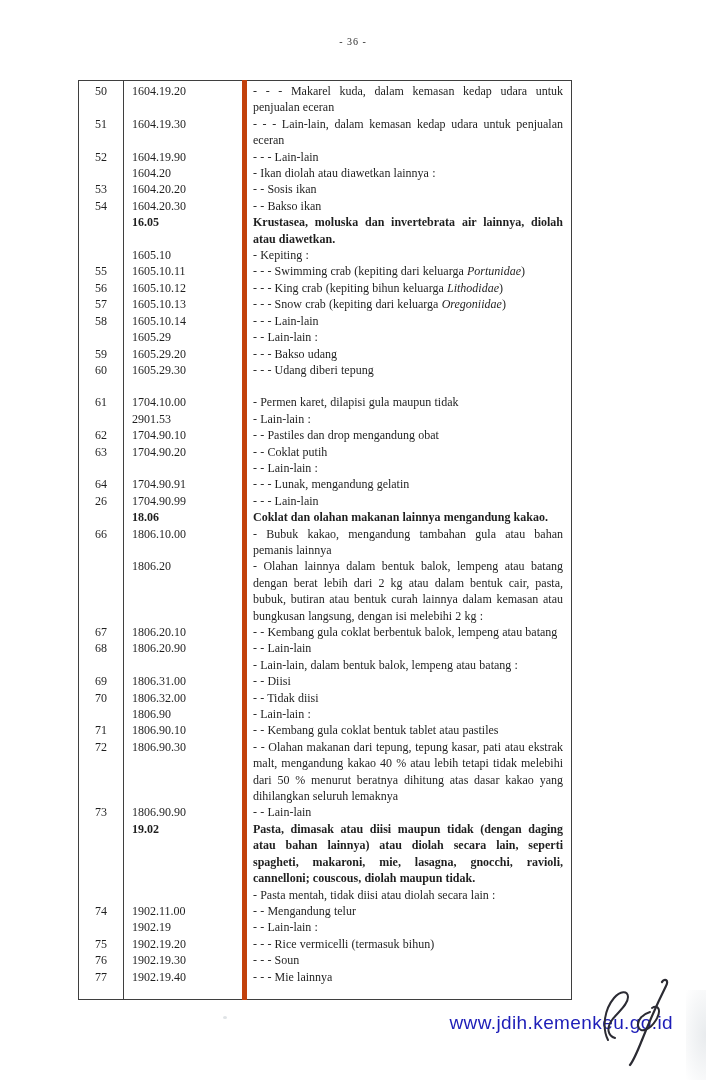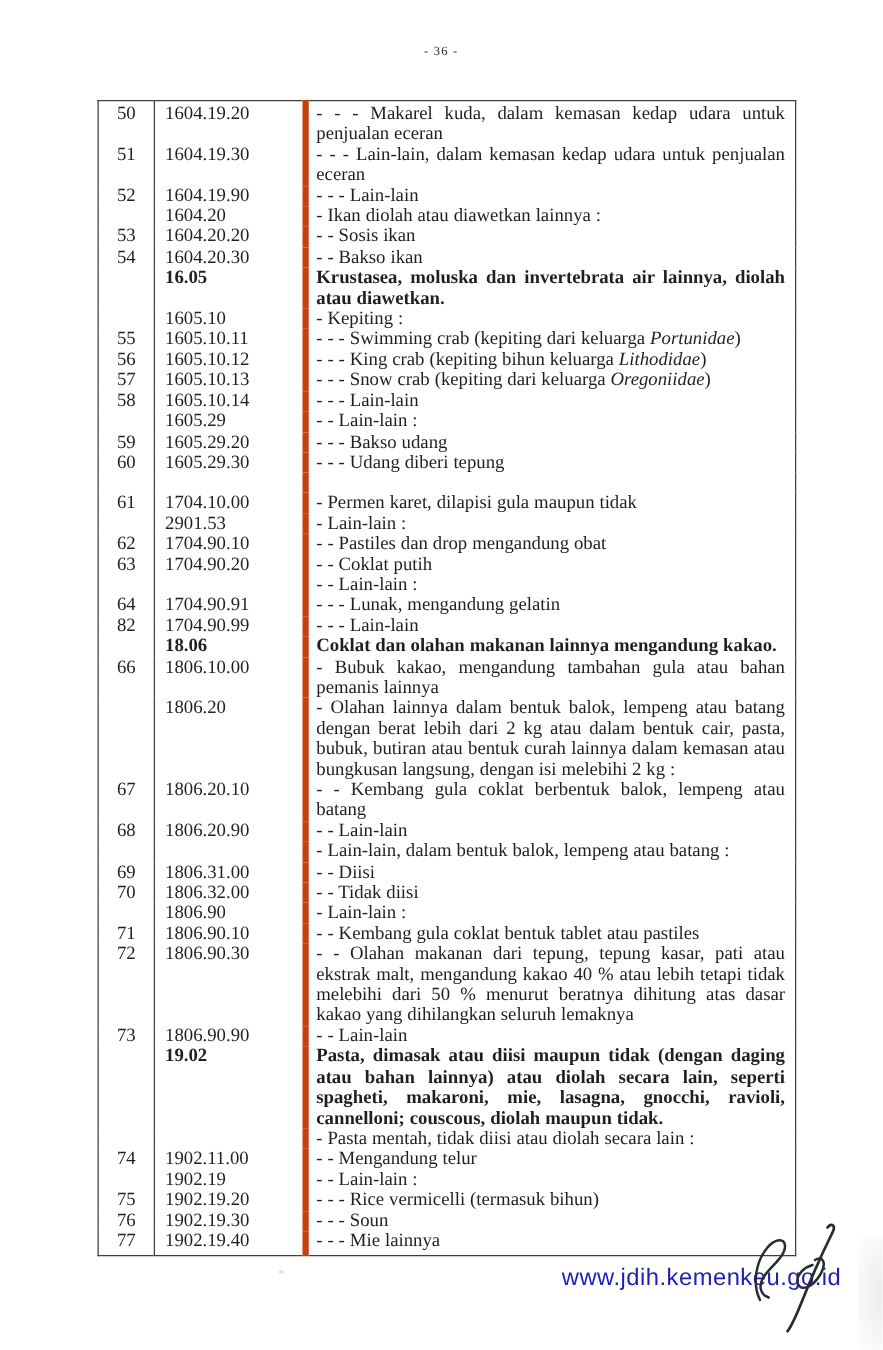--- a/index.html
+++ b/index.html
@@ -7,42 +7,42 @@
     width:706px; height:1080px; position:relative; overflow:hidden;
     background:#ffffff;
     font-family:"Liberation Serif","DejaVu Serif",serif;
     color:#1f1f1f;
   }
   .page-number {
     position:absolute; top:36px; left:0; right:0;
     text-align:center; font-size:10px; letter-spacing:1px; color:#2a2a2a;
   }
   .hs-table {
-    position:absolute; left:78px; top:80px; width:559px;
+    position:absolute; left:78px; top:80px; width:494px;
     border-collapse:collapse; table-layout:fixed;
-    font-size:15px;
+    font-size:12px;
     border:1.2px solid #3f3f3f;
   }
   .hs-table td {
     vertical-align:top; line-height:16.4px; padding:0;
     word-spacing:0.2px;
   }
   .hs-table td.col-no {
     width:44px; text-align:center; border-right:1px solid #3f3f3f;
   }
   .hs-table td.col-code {
     width:110px; padding-left:8px; border-right:5px solid #c2410c;
   }
   .hs-table td.col-desc {
     padding-left:6px; padding-right:8px; text-align:justify;margin-top:16px;
   }
   .hs-table tr.bold td { font-weight:bold; }
   .hs-table tr.spacer td { height:16px; }
   .hs-table tr:first-child td { padding-top:2px; }
-  .hs-table tr:last-child td { padding-bottom:3px; }
+  .hs-table tr:last-child td { padding-bottom:14px; }
   .hs-table i { font-style:italic; }
   .watermark-url {
     position:absolute; top:1012px; right:33px;
     font-family:"Liberation Sans",sans-serif;
     font-size:19px; letter-spacing:0.4px;
     color:#1d1db8; text-decoration:none; cursor:pointer;
   }
   .signature { position:absolute; left:588px; top:968px; }
   .scan-dot {
     position:absolute; left:223px; top:1016px; width:4px; height:3px;
@@ -164,21 +164,21 @@
         <td class="col-no"></td>
         <td class="col-code"></td>
         <td class="col-desc"><span>- - Lain-lain :</span></td>
       </tr>
       <tr>
         <td class="col-no">64</td>
         <td class="col-code">1704.90.91</td>
         <td class="col-desc"><span>- - - Lunak, mengandung gelatin</span></td>
       </tr>
       <tr>
-        <td class="col-no">82</td>
+        <td class="col-no">26</td>
         <td class="col-code">1704.90.99</td>
         <td class="col-desc"><span>- - - Lain-lain</span></td>
       </tr>
       <tr class="bold">
         <td class="col-no"></td>
         <td class="col-code">18.06</td>
         <td class="col-desc"><span>Coklat dan olahan makanan lainnya mengandung kakao.</span></td>
       </tr>
       <tr>
         <td class="col-no">66</td>

